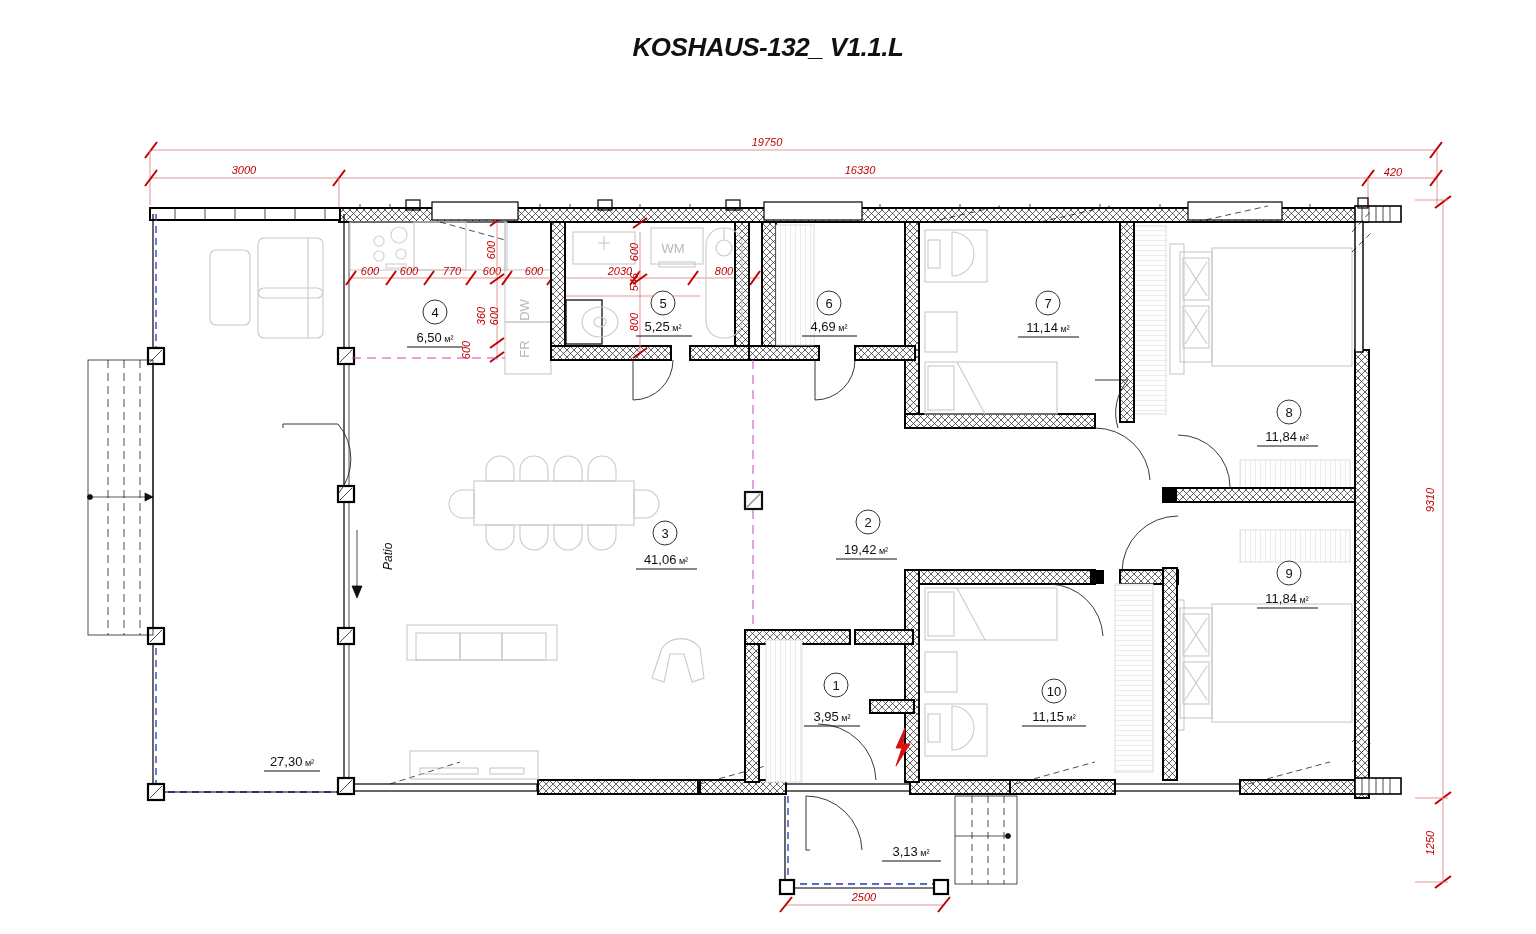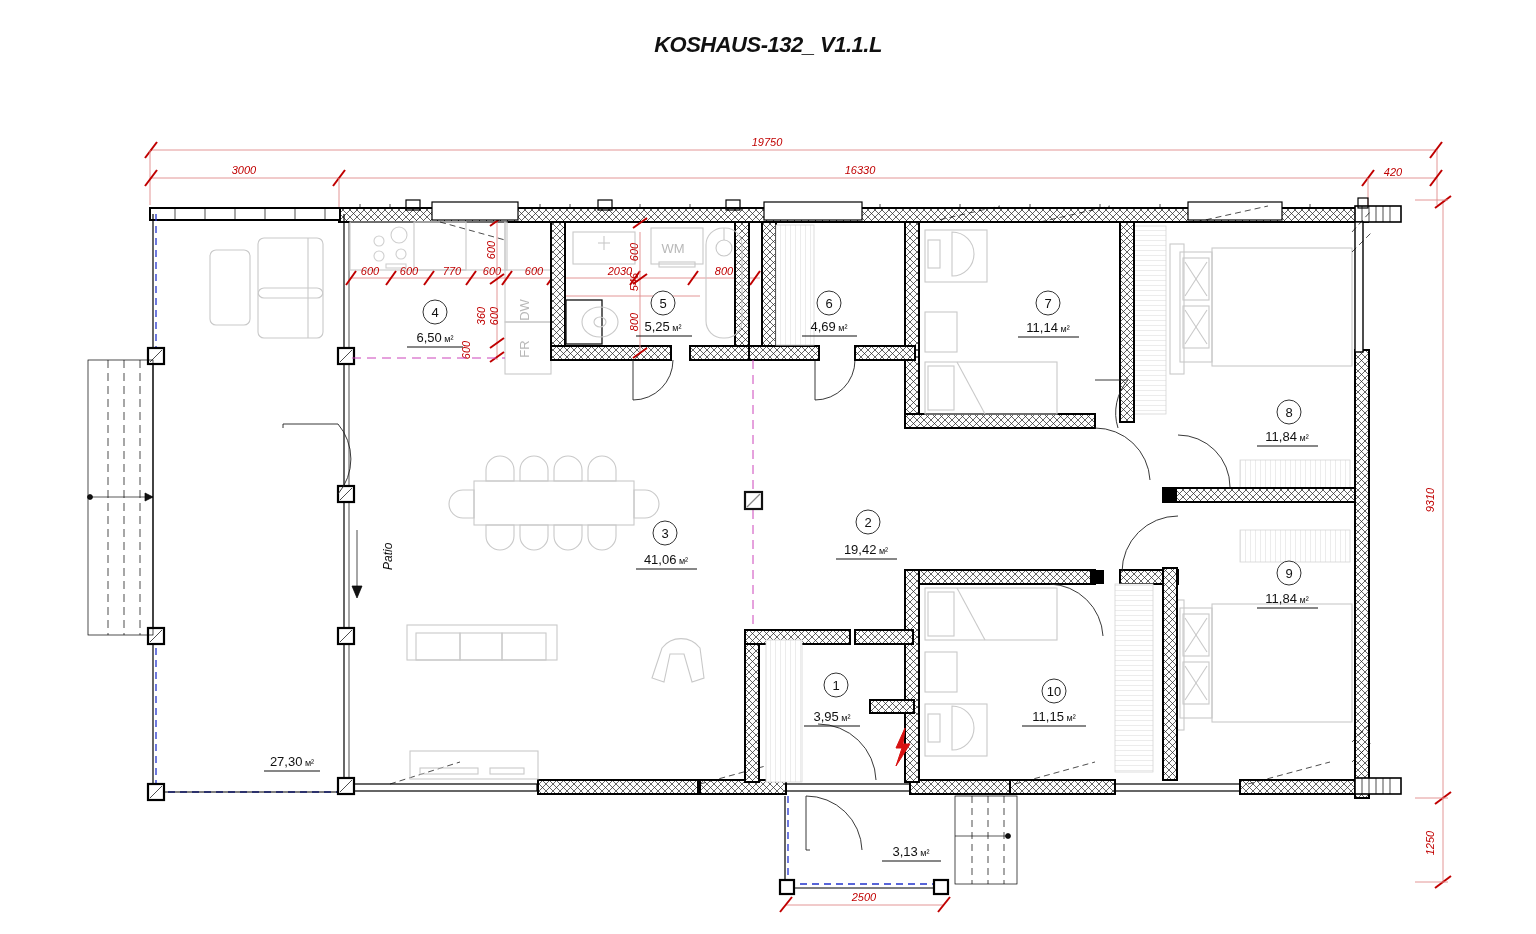--- a/index.html
+++ b/index.html
@@ -1,21 +1,21 @@
 <!DOCTYPE html>
 <html><head>
 <meta charset="utf-8">
 <style>
   html,body{margin:0;padding:0;background:#ffffff;}
   body{width:1536px;height:934px;position:relative;overflow:hidden;
        font-family:"Liberation Sans","DejaVu Sans",sans-serif;}
   .plan-root{position:absolute;inset:0;}
   #title{
     position:absolute;left:0;top:32px;width:1536px;text-align:center;
-    font-size:22px;font-style:italic;font-weight:700;letter-spacing:-0.5px;
+    font-size:26px;font-style:italic;font-weight:700;letter-spacing:-0.5px;
     color:#111;font-family:"Liberation Sans",sans-serif;
   }
   svg.plan{position:absolute;left:0;top:0;width:1536px;height:934px;}
   
   .wall-out{fill:#ffffff;stroke:#000;stroke-width:2.2;}
   .wall-thin{stroke:#000;stroke-width:1.2;fill:none;}
   .wall-hair{stroke:#000;stroke-width:0.7;fill:none;}
   .furn{stroke:#c9c9c9;stroke-width:1.1;fill:none;}
   .dimline{stroke:#e08b8b;stroke-width:0.9;fill:none;}
   .dimtick{stroke:#c00000;stroke-width:2;}

